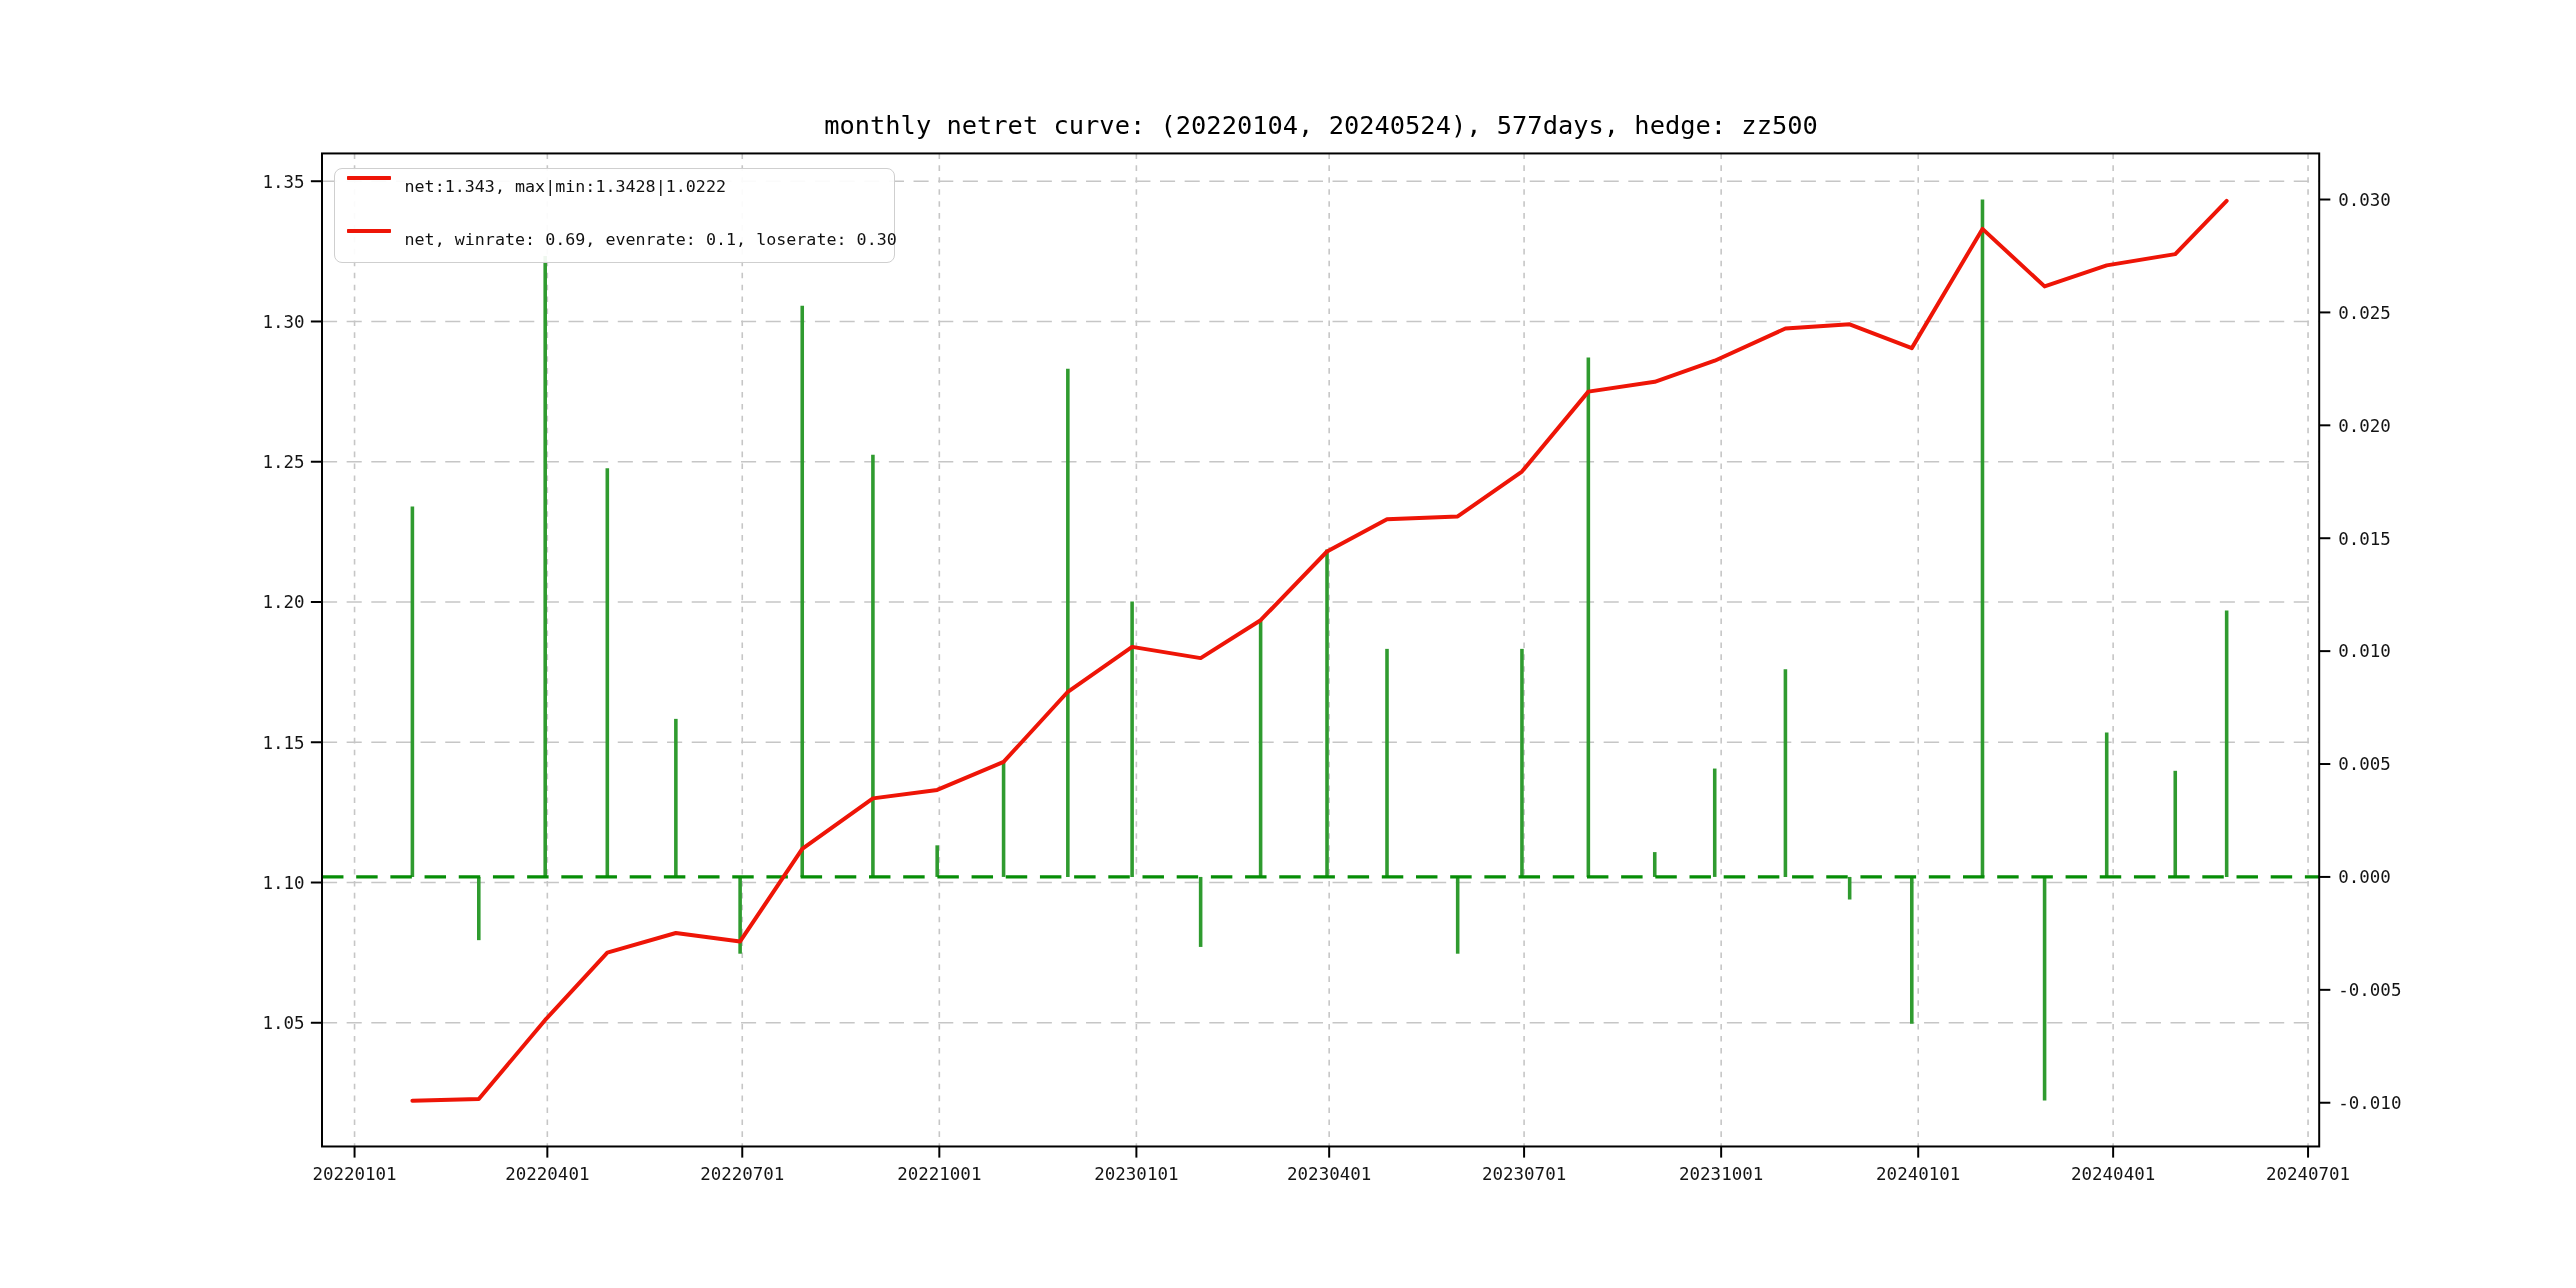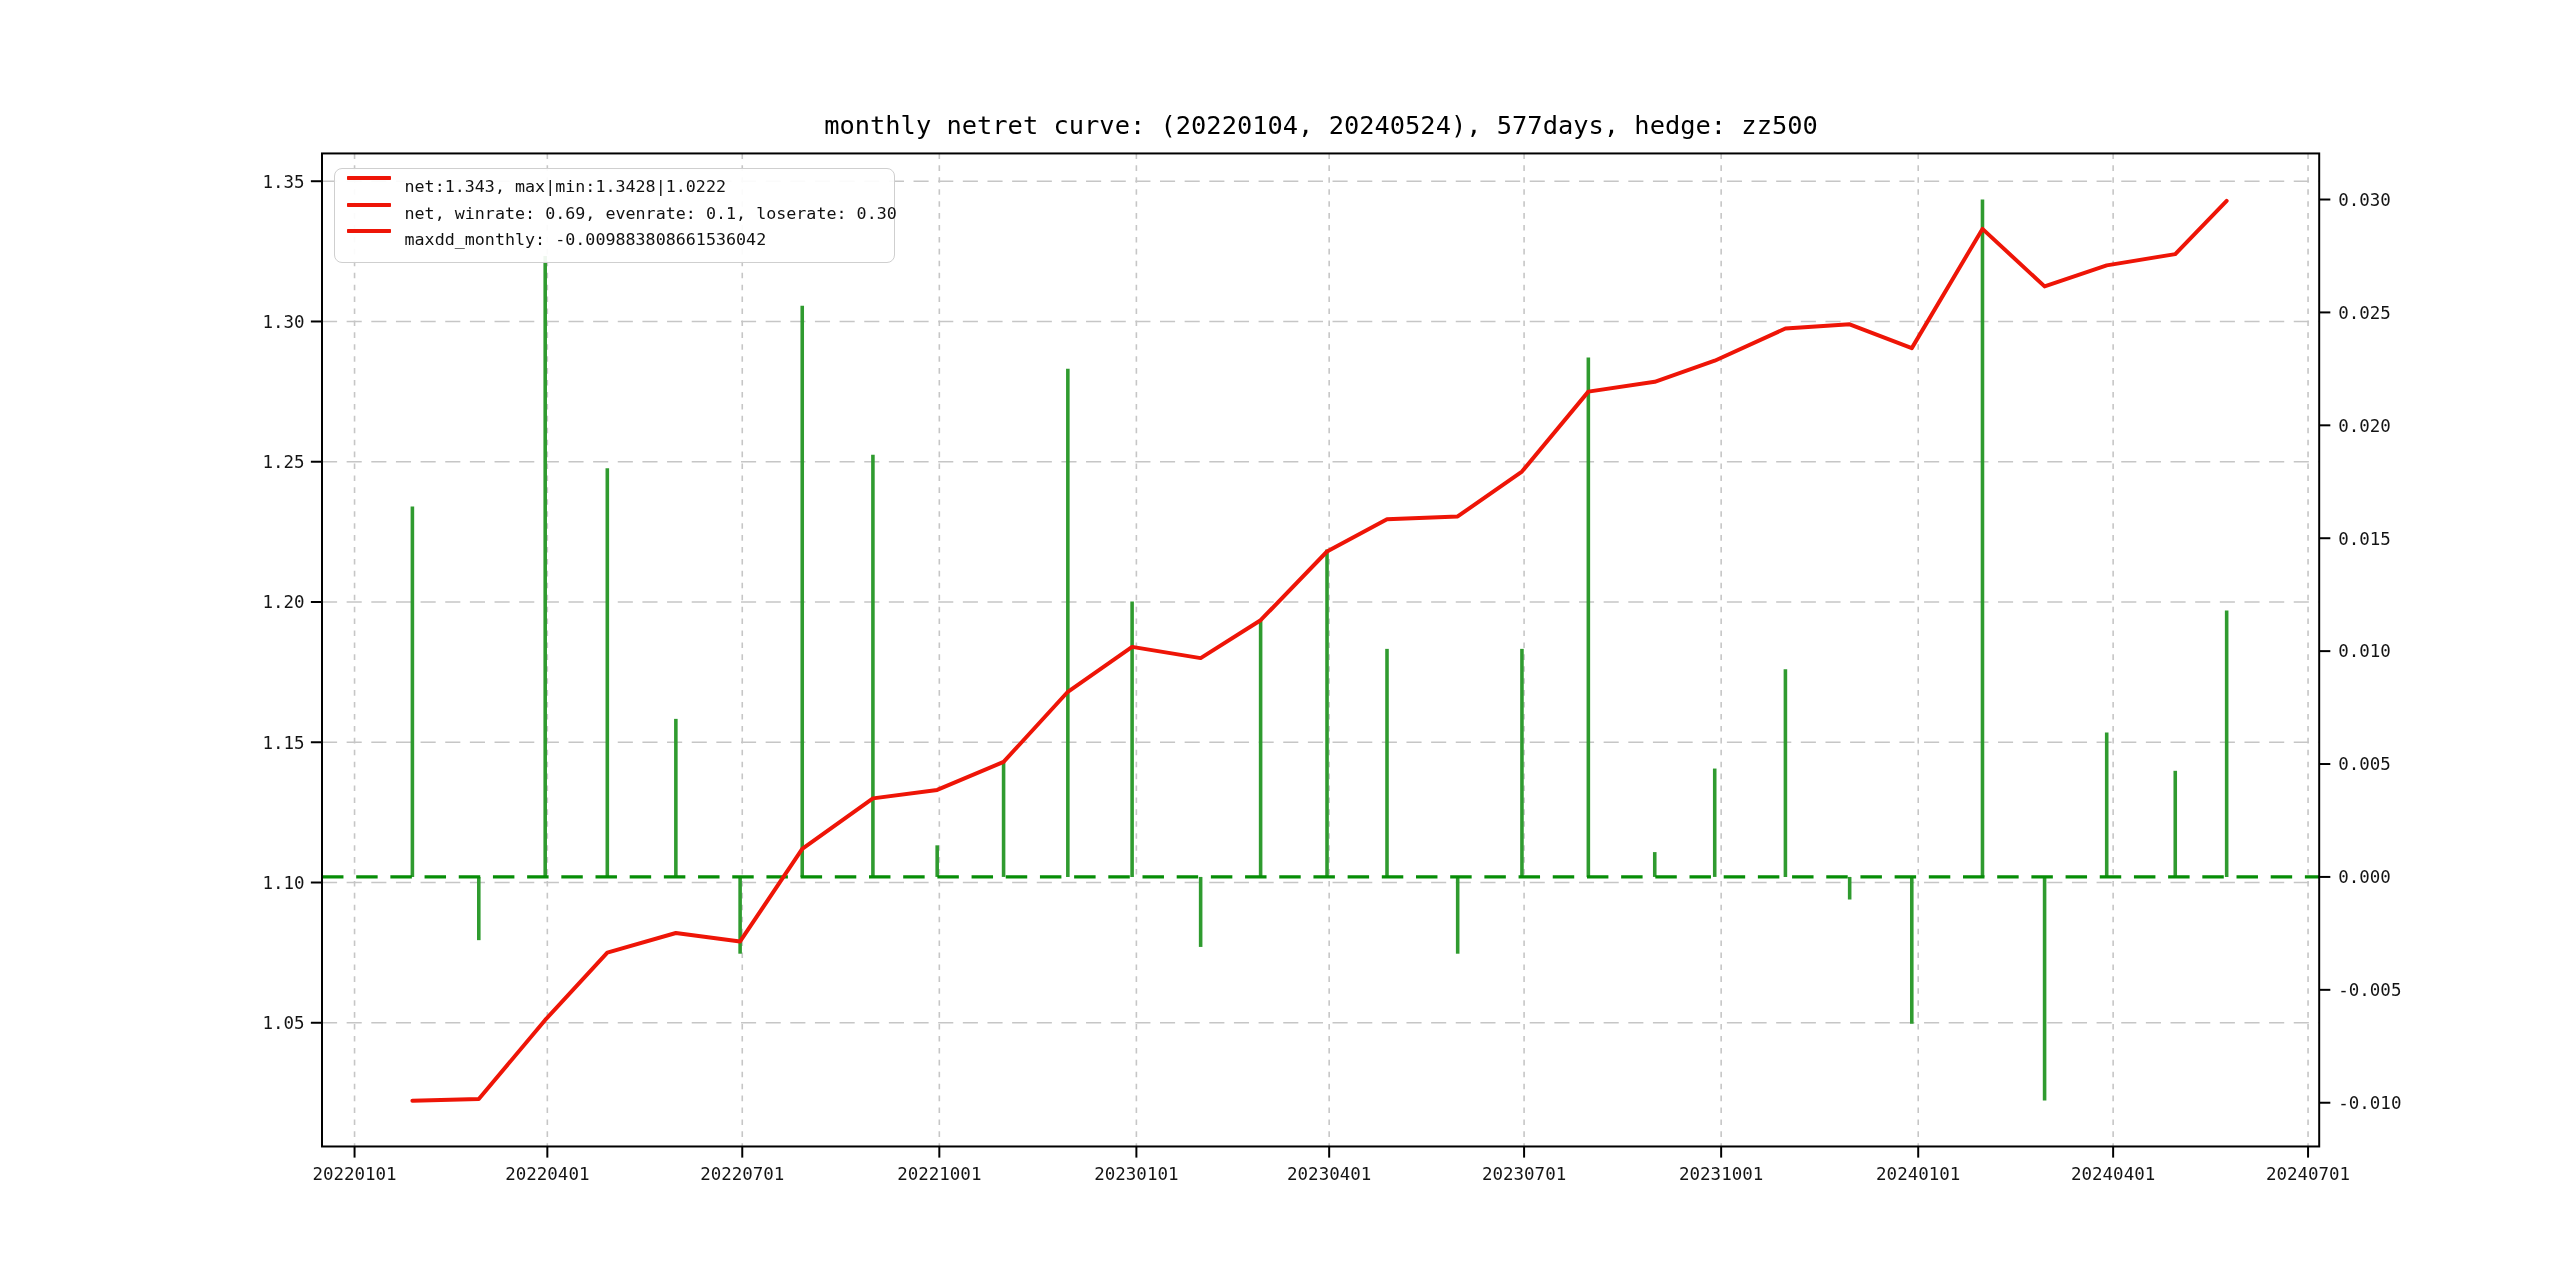--- a/index.html
+++ b/index.html
@@ -146,19 +146,15 @@
     </svg>
   <div class="legend" id="legend-box">
       <div class="legend-item">
         <div class="legend-swatch" style="background: rgb(238, 21, 7);"></div>
         <div class="legend-label">net:1.343, max|min:1.3428|1.0222</div>
       </div>
       <div class="legend-item">
         <div class="legend-swatch" style="background: rgb(238, 21, 7);"></div>
         <div class="legend-label">net, winrate: 0.69, evenrate: 0.1, loserate: 0.30</div>
       </div>
-      <div class="legend-item">
-        <div class="legend-swatch" style="background: rgb(238, 21, 7);"></div>
-        <div class="legend-label">maxdd_monthly: -0.009883808661536042</div>
-      </div>
     </div>
 </div>
 
 
 </body></html>

